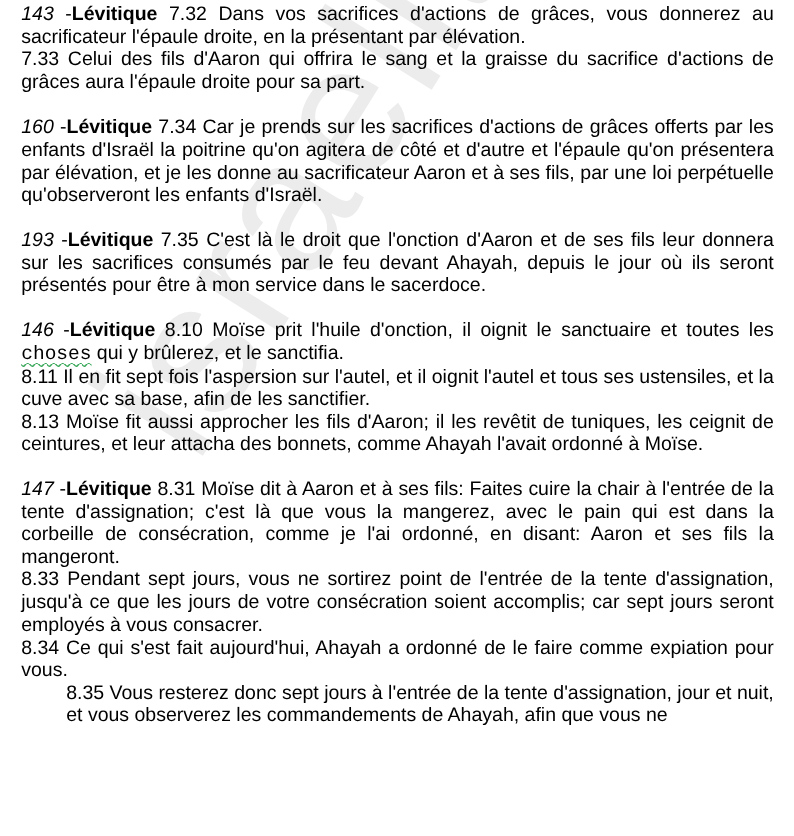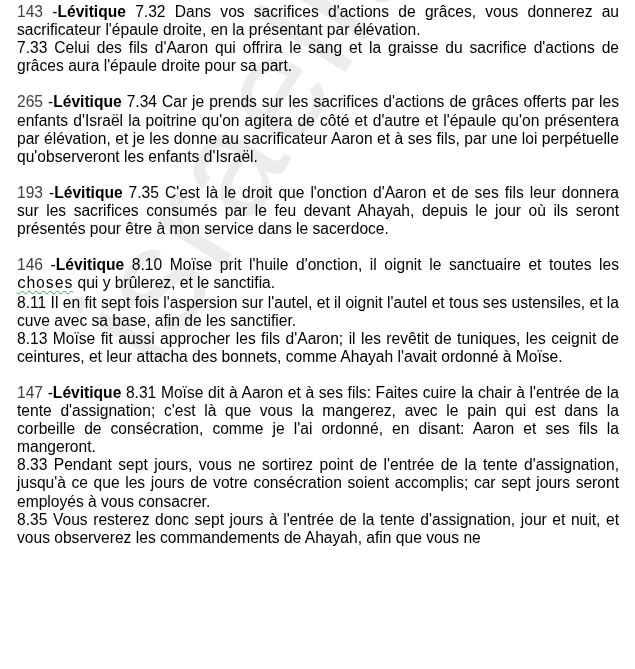--- a/index.html
+++ b/index.html
@@ -39,61 +39,64 @@
     line-height: 18.1px;
   }
   .entry {
     margin: 0 0 18.1px 0;
   }
   .entry p {
     margin: 0;
     text-align: justify;
   }
   .num {
-    color: #404040;
+    color: #000000;
+    font-style: italic;
   }
   .book {
     font-weight: bold;
     margin-top: 12px;
   }
   .squiggle {
     text-decoration: underline wavy #3aa85a;
     text-decoration-thickness: 1px;
     text-underline-offset: 2px;
     font-family: Liberation Mono, monospace;
   }
   .last p.cut {
     text-align: left;
+    margin-left: 36px;
   }
 </style>
 </head>
 <body>
 
 <div class="watermark">israelites.com</div>
 
 <div class="page">
 
   <div class="entry">
     <p><span class="num">143</span><span> -</span><span class="book">Lévitique</span><span> 7.32 Dans vos sacrifices d'actions de grâces, vous donnerez au sacrificateur l'épaule droite, en la présentant par élévation.</span></p>
     <p>7.33 Celui des fils d'Aaron qui offrira le sang et la graisse du sacrifice d'actions de grâces aura l'épaule droite pour sa part.</p>
   </div>
 
   <div class="entry">
-    <p><span class="num">265</span><span> -</span><span class="book">Lévitique</span><span> 7.34 Car je prends sur les sacrifices d'actions de grâces offerts par les enfants d'Israël la poitrine qu'on agitera de côté et d'autre et l'épaule qu'on présentera par élévation, et je les donne au sacrificateur Aaron et à ses fils, par une loi perpétuelle qu'observeront les enfants d'Israël.</span></p>
+    <p><span class="num">160</span><span> -</span><span class="book">Lévitique</span><span> 7.34 Car je prends sur les sacrifices d'actions de grâces offerts par les enfants d'Israël la poitrine qu'on agitera de côté et d'autre et l'épaule qu'on présentera par élévation, et je les donne au sacrificateur Aaron et à ses fils, par une loi perpétuelle qu'observeront les enfants d'Israël.</span></p>
   </div>
 
   <div class="entry">
     <p><span class="num">193</span><span> -</span><span class="book">Lévitique</span><span> 7.35 C'est là le droit que l'onction d'Aaron et de ses fils leur donnera sur les sacrifices consumés par le feu devant Ahayah, depuis le jour où ils seront présentés pour être à mon service dans le sacerdoce.</span></p>
   </div>
 
   <div class="entry">
     <p><span class="num">146</span><span> -</span><span class="book">Lévitique</span><span> 8.10 Moïse prit l'huile d'onction, il oignit le sanctuaire et toutes les </span><span class="squiggle">choses</span><span> qui y brûlerez, et le sanctifia.</span></p>
     <p>8.11 Il en fit sept fois l'aspersion sur l'autel, et il oignit l'autel et tous ses ustensiles, et la cuve avec sa base, afin de les sanctifier.</p>
     <p>8.13 Moïse fit aussi approcher les fils d'Aaron; il les revêtit de tuniques, les ceignit de ceintures, et leur attacha des bonnets, comme Ahayah l'avait ordonné à Moïse.</p>
   </div>
 
   <div class="entry last">
     <p><span class="num">147</span><span> -</span><span class="book">Lévitique</span><span> 8.31 Moïse dit à Aaron et à ses fils: Faites cuire la chair à l'entrée de la tente d'assignation; c'est là que vous la mangerez, avec le pain qui est dans la corbeille de consécration, comme je l'ai ordonné, en disant: Aaron et ses fils la mangeront.</span></p>
     <p>8.33 Pendant sept jours, vous ne sortirez point de l'entrée de la tente d'assignation, jusqu'à ce que les jours de votre consécration soient accomplis; car sept jours seront employés à vous consacrer.</p>
+    <p>8.34 Ce qui s'est fait aujourd'hui, Ahayah a ordonné de le faire comme expiation pour vous.</p>
     <p class="cut" style="text-align: justify; text-align-last: left;">8.35 Vous resterez donc sept jours à l'entrée de la tente d'assignation, jour et nuit, et vous observerez les commandements de Ahayah, afin que vous ne</p>
   </div>
 
 </div>
 
 </body></html>

